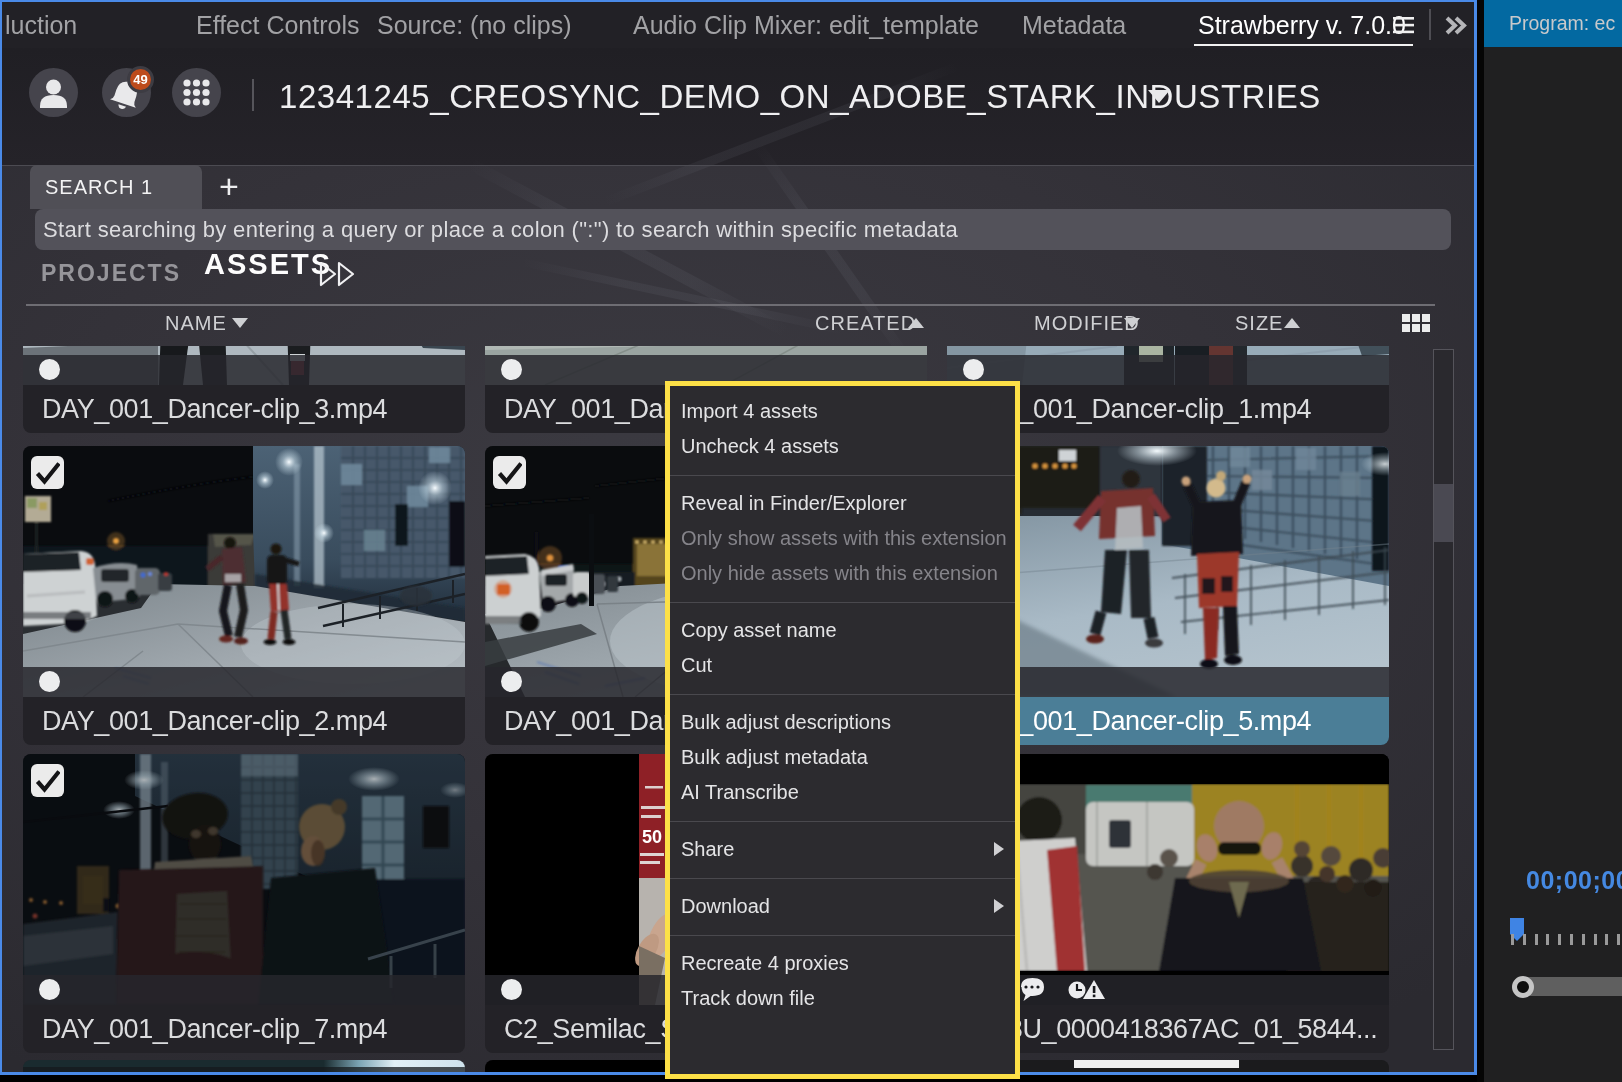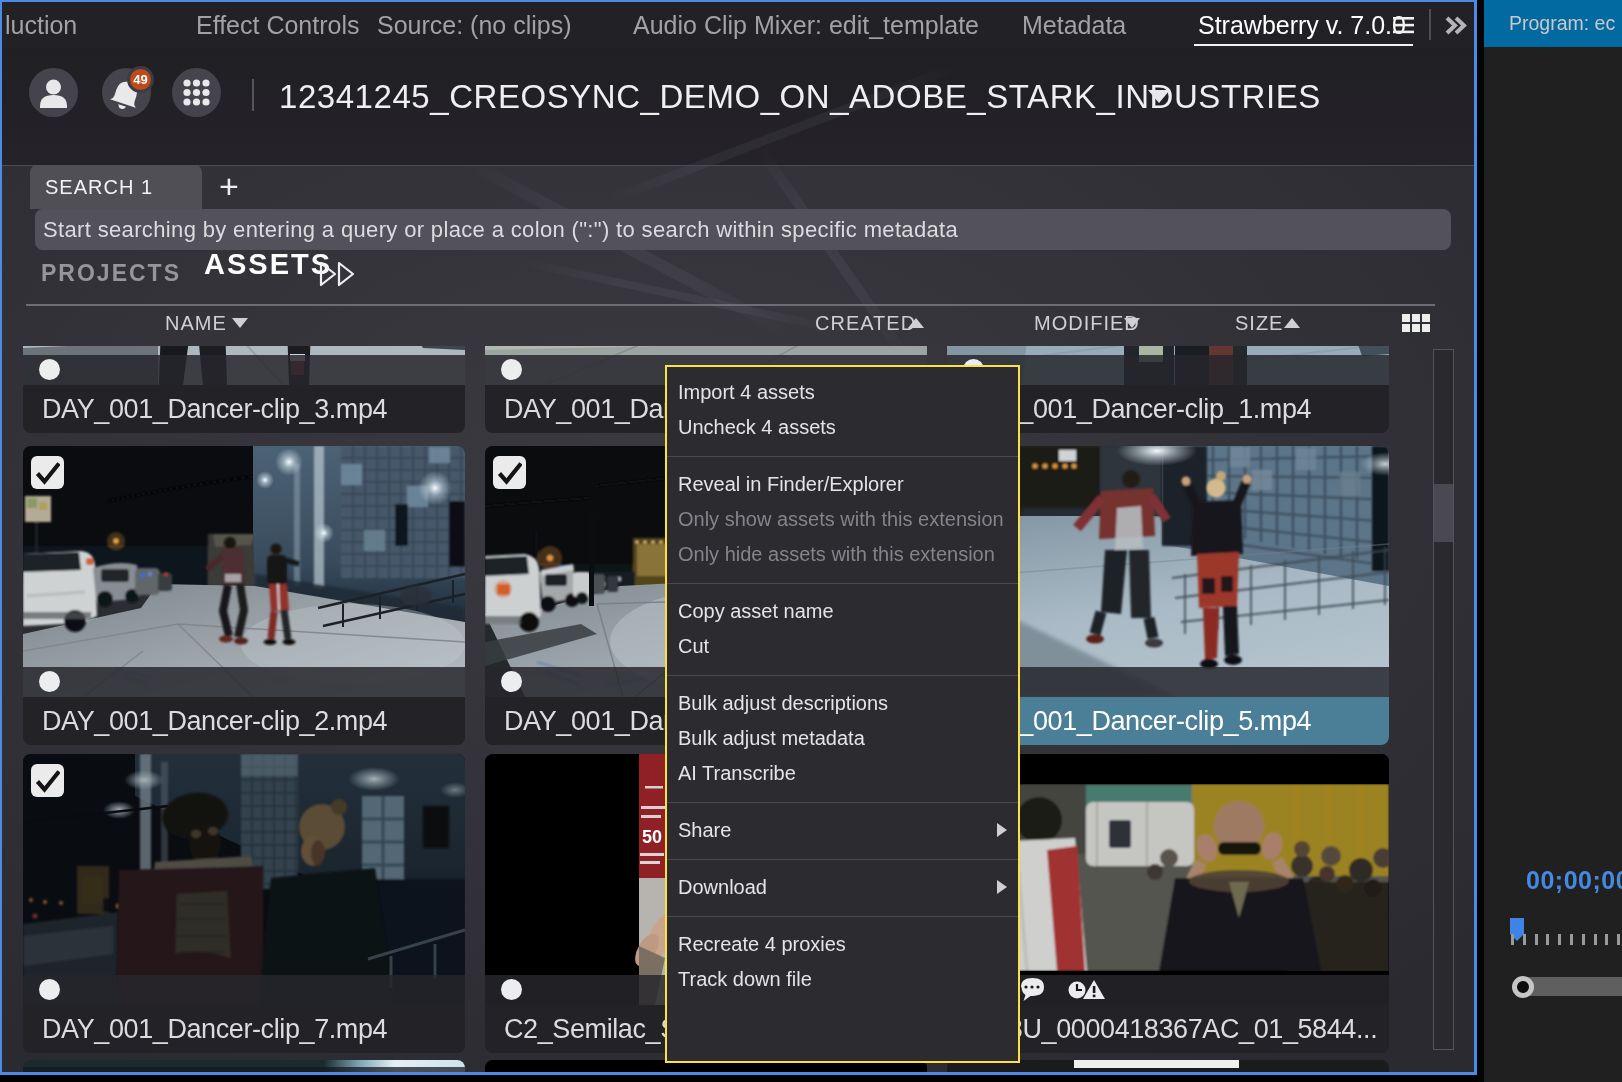--- a/index.html
+++ b/index.html
@@ -70,21 +70,21 @@
   #bottomblack { left:0; top:1075px; width:1477px; height:7px; background:#000; }
   #program { left:1484px; top:0; width:138px; height:1082px; background:#202021; overflow:hidden; }
   #prog-tabs { left:0; top:0; width:138px; height:47px; background:#0369a1; color:#c9c9cb; font-size:19.5px; line-height:46px; text-indent:25px; white-space:nowrap; }
   #timecode { left:42px; top:866px; color:#4589e2; font-size:25px; font-weight:bold; letter-spacing:0.5px; white-space:nowrap; }
   #playhead { left:26px; top:918px; width:14px; height:23px; background:#3f84e4; clip-path:polygon(0 0, 100% 0, 100% 70%, 50% 100%, 0 70%); }
   .tick { position:absolute; top:934px; width:2.5px; height:11px; background:#9a9a9a; }
   #hsb-line { left:39px; top:977px; width:99px; height:19px; background:#5f5f5f; }
   #hsb-knob { left:28px; top:976px; width:22px; height:22px; border-radius:50%; background:#0d0d0d; border:5px solid #c5c5c5; }
 
   
-  #menu { left:665px; top:365px; width:355px; height:698px; background:#2c2b2f; border:2px solid #fde047; }
+  #menu { left:665px; top:381px; width:355px; height:698px; background:#2c2b2f; border:5px solid #fde047; }
   .mgroup { position:relative; border-bottom:1px solid #4a494e; padding:10px 0 11px 0; }
   .mgroup:first-child { padding-top:8px; }
   .mgroup:last-child { border-bottom:none; }
   .mi { height:35px; line-height:35px; color:#e4e4e6; font-size:20px; padding-left:11px; white-space:nowrap; }
   .mi.dis { color:#85848a; }
   .mi .arr { position:absolute; right:11px; width:0; height:0; border-top:7px solid transparent; border-bottom:7px solid transparent; border-left:10px solid #d0d0d3; margin-top:10px; }
 </style>
 </head>
 <body>
 <div id="stage">

